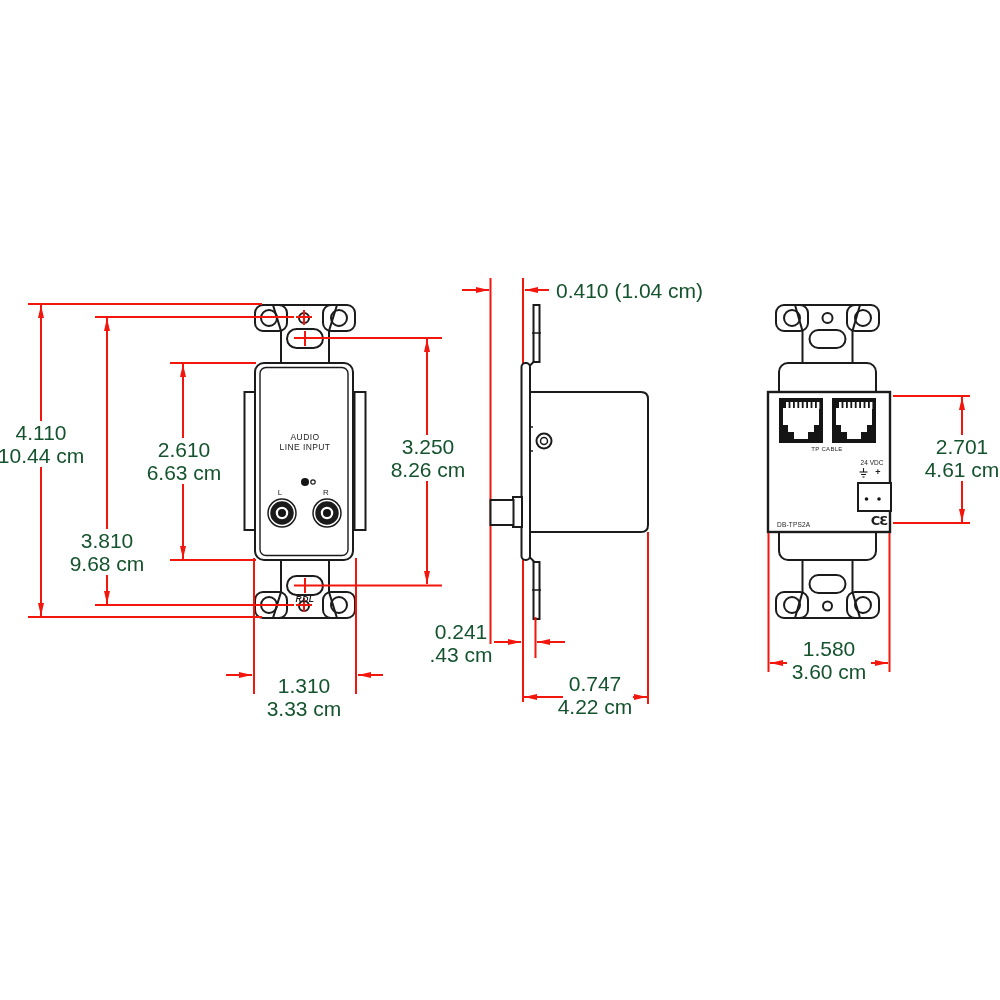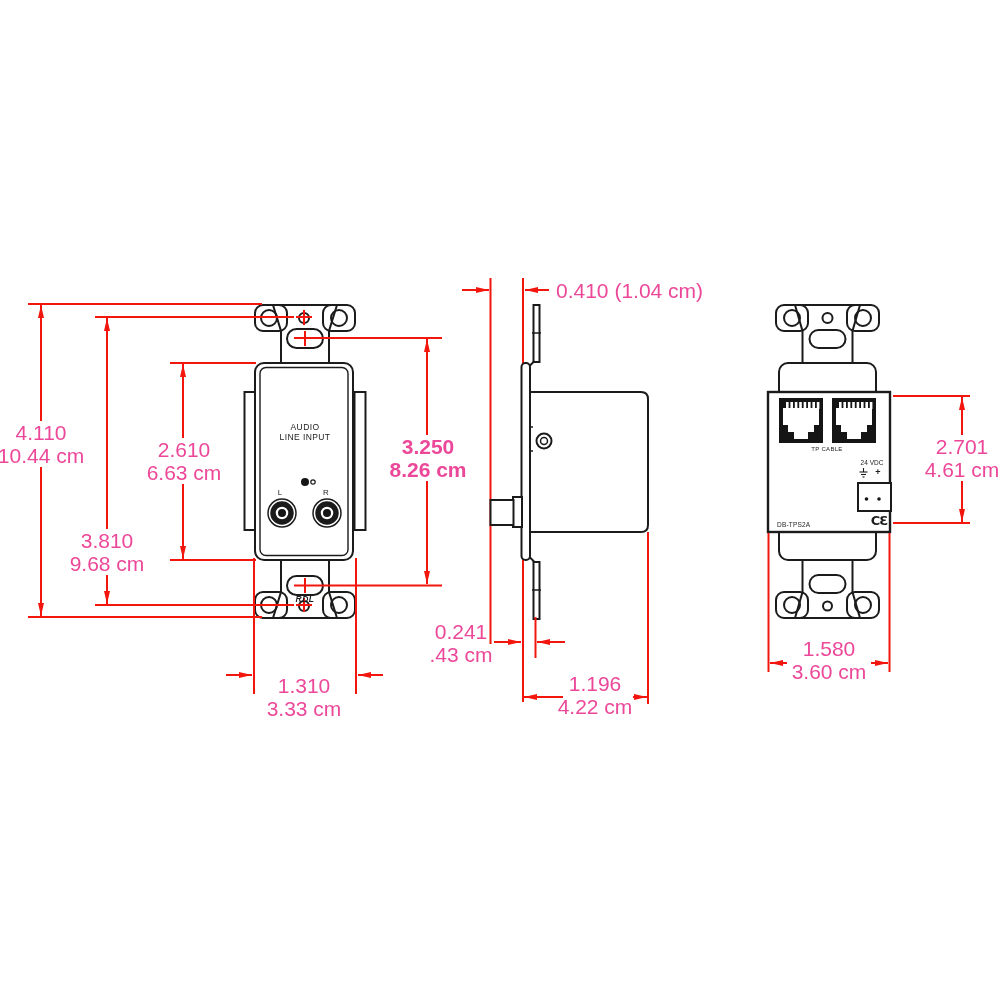--- a/index.html
+++ b/index.html
@@ -1,24 +1,24 @@
 <!DOCTYPE html>
 <html><head>
 <meta charset="utf-8">
 <style>
   html,body{margin:0;padding:0;background:#fff;}
   #stage{position:relative;width:1000px;height:1000px;background:#fff;overflow:hidden;
          font-family:"Liberation Sans", sans-serif;}
   #artwork{position:absolute;left:0;top:0;}
-  .dim{position:absolute;color:#ec4899;font-size:21px;line-height:23px;text-align:center;
+  .dim{position:absolute;color:#14532d;font-size:21px;line-height:23px;text-align:center;
        transform:translateX(-50%);white-space:nowrap;}
   .dim.bg{background:#fff;padding:0 3px;}
   .dim.noshift{transform:none;text-align:left;}
   .devtxt{position:absolute;color:#1d1d1d;transform:translate(-50%,-50%);white-space:nowrap;}
-  .t-audio{font-size:8.5px;letter-spacing:.4px;}
+  .t-audio{font-size:8.5px;letter-spacing:.4px;margin-top:10px;}
   .t-lr{font-size:8px;}
   .t-rdl{font-size:8.5px;font-style:italic;font-weight:bold;letter-spacing:.5px;margin-top:48px;}
   .t-tiny{font-size:6px;letter-spacing:.3px;}
   .t-vdc{font-size:6.5px;}
   .t-plus{font-size:9px;font-weight:bold;}
   .t-model{font-size:6.5px;transform:translateY(-50%);letter-spacing:.2px;}
   .t-ce{font-size:13px;font-weight:bold;font-family:"DejaVu Sans",sans-serif;letter-spacing:-1px;}
 </style>
 </head>
 <body>
@@ -234,37 +234,37 @@
   <div>10.44 cm</div>
 </div>
 <div class="dim bg" style="left:107px;top:481px;margin-top:48px;">
   <div>3.810</div>
   <div>9.68 cm</div>
 </div>
 <div class="dim bg" style="left:184px;top:438px;">
   <div>2.610</div>
   <div>6.63 cm</div>
 </div>
-<div class="dim bg" style="left:428px;top:435px;font-weight:bold;">
+<div class="dim bg" style="left:428px;top:435px;">
   <div>3.250</div>
   <div>8.26 cm</div>
 </div>
 <div class="dim noshift" style="left:556px;top:279px;">
   <div>0.410 (1.04 cm)</div>
 </div>
 <div class="dim" style="left:304px;top:654px;margin-top:20px;">
   <div>1.310</div>
   <div>3.33 cm</div>
 </div>
 <div class="dim" style="left:461px;top:620px;">
   <div>0.241</div>
   <div>.43 cm</div>
 </div>
 <div class="dim" style="left:595px;top:672px;">
-  <div>1.196</div>
+  <div>0.747</div>
   <div>4.22 cm</div>
 </div>
 <div class="dim" style="left:829px;top:637px;">
   <div>1.580</div>
   <div>3.60 cm</div>
 </div>
 <div class="dim bg" style="left:962px;top:435px;">
   <div>2.701</div>
   <div>4.61 cm</div>
 </div>

